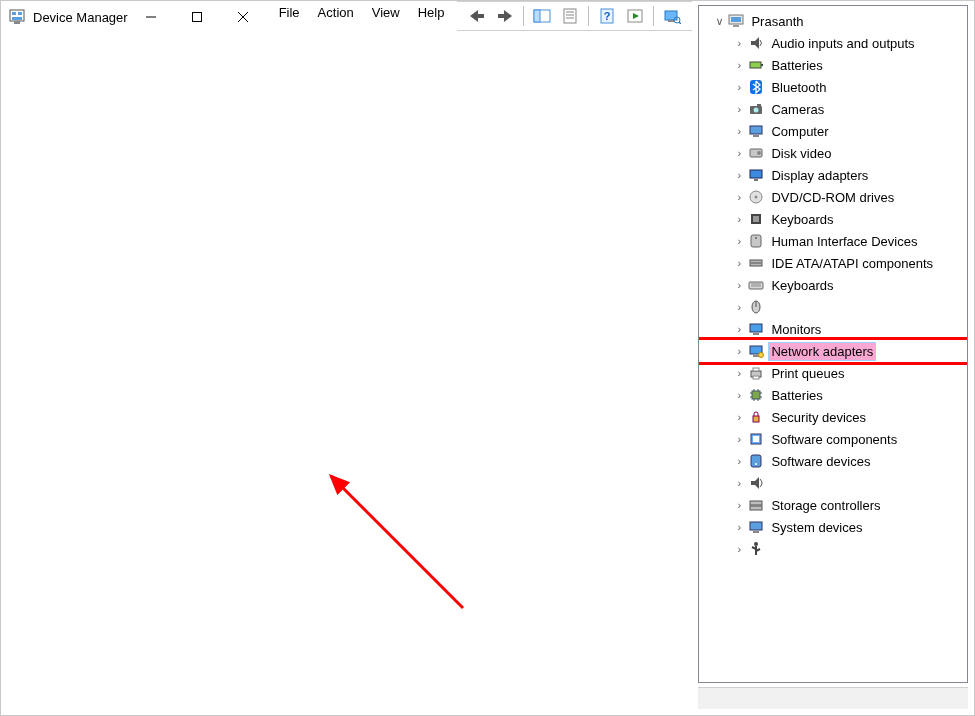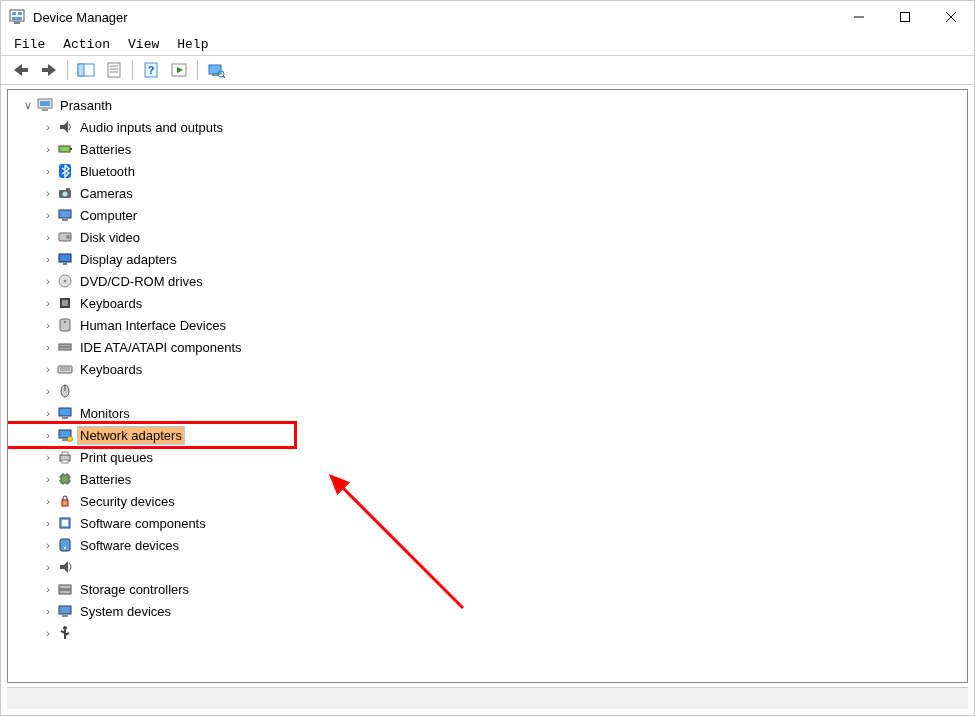--- a/index.html
+++ b/index.html
@@ -1,49 +1,49 @@
 <!DOCTYPE html>
 <html><head>
 <meta charset="utf-8">
 <style>
   * { box-sizing: border-box; }
   html, body { margin:0; padding:0; font-family: "Segoe UI", Tahoma, sans-serif; font-size:13px; color:#000; background:#fff; }
-  .window { width:975px; height:716px; border:1px solid #c8c8c8; position:relative; background:#fff; display:flex; flex-direction:column; }
+  .window { width:975px; height:716px; border:1px solid #c8c8c8; position:relative; background:#fff; display:flex; flex-direction:row; }
 
   
   .titlebar { height:32px; display:flex; align-items:center; padding:0 0 0 8px; background:#fff; }
   .titlebar .app-icon { width:16px; height:16px; margin-right:8px; display:flex; align-items:center; justify-content:center; }
   .titlebar .title { flex:1; font-size:13px; }
   .win-controls { display:flex; height:32px; }
   .win-btn { width:46px; height:32px; display:flex; align-items:center; justify-content:center; cursor:default; }
   .win-btn svg { width:10px; height:10px; }
 
   
-  .menubar { height:22px; display:flex; align-items:center; padding:0 4px;font-family:Liberation Mono, monospace; }
+  .menubar { height:22px; display:flex; align-items:center; padding:0 4px; }
   .menu-item { padding:2px 9px; font-size:13px; cursor:default; }
 
   
   .toolbar { height:30px; display:flex; align-items:center; padding:2px 6px; gap:0; border-bottom:1px solid #d0d0d0; border-top:1px solid #d0d0d0;}
   .tb-btn { width:24px; height:24px; margin:0 2px; display:flex; align-items:center; justify-content:center; }
   .tb-sep { width:1px; height:20px; background:#c0c0c0; margin:0 4px; }
 
   
   .client { flex:1; padding:4px 6px 6px 6px; display:flex; flex-direction:column; }
   .treepane { flex:1; border:1px solid #828790; background:#fff; overflow:auto; position:relative; padding:4px 0; }
   .statusbar { height:22px; border-top:1px solid #d0d0d0; margin-top:4px; background:#f0f0f0;}
 
   
   .tree-row { display:flex; align-items:center; height:22px; white-space:nowrap; }
   .lvl0 { padding-left:14px; }
   .lvl1 { padding-left:34px; }
   .twisty { width:12px; font-size:11px; color:#606060; text-align:center; display:inline-block; user-select:none;}
   .twisty.open { transform:none; }
   .node-icon { width:18px; height:18px; margin:0 4px 0 2px; display:inline-flex; align-items:center; justify-content:center; }
   .node-label { padding:1px 2px; }
-  .tree-row.selected .node-label { background:#fdba74; outline:1px solid #99d1ff; }
+  .tree-row.selected .node-label { background:#f9a8d4; outline:1px solid #99d1ff; }
 
   
   .annot-box { position:absolute; border:3px solid #ff0000; pointer-events:none; }
   .annot-arrow { position:absolute; pointer-events:none; }
 
 </style>
 </head>
 <body>
 
 <div class="window">

